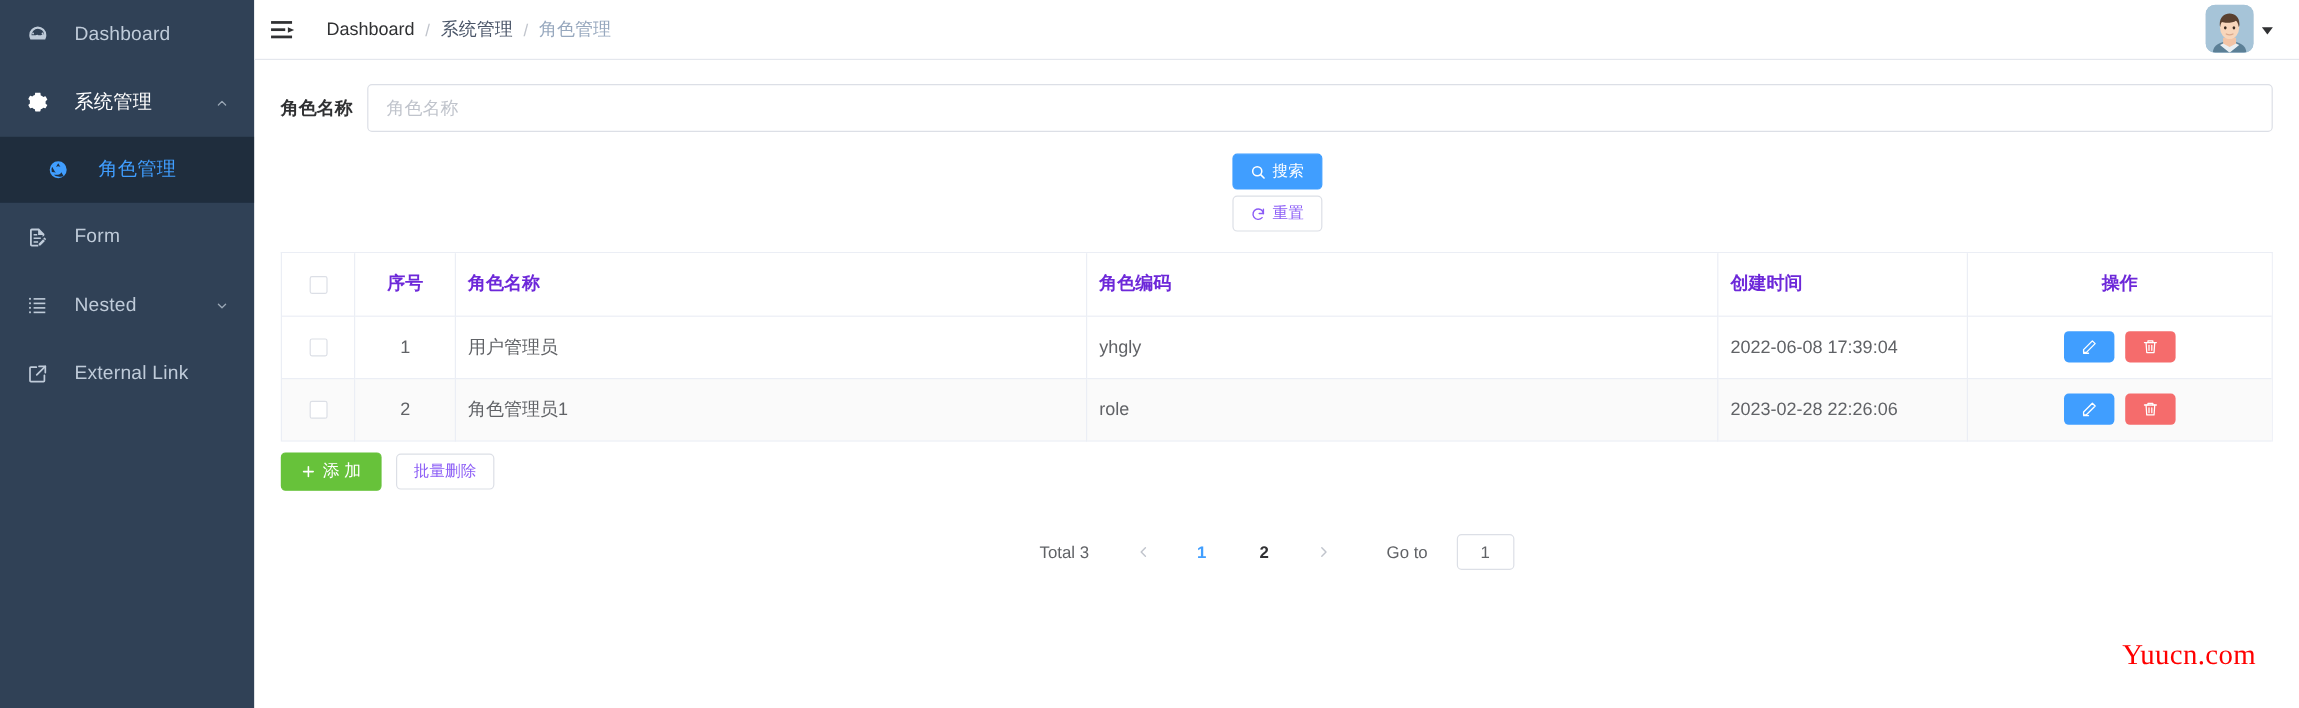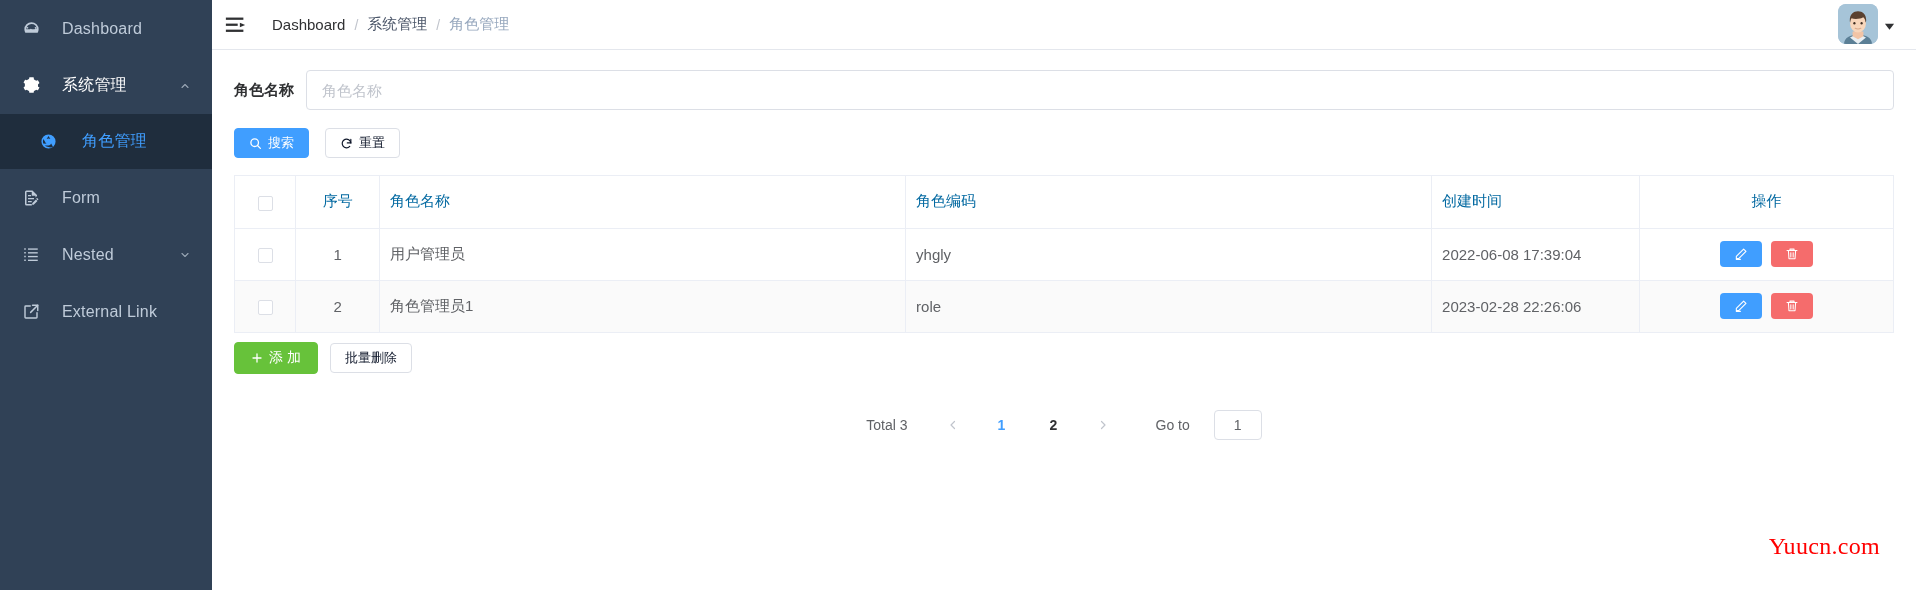--- a/index.html
+++ b/index.html
@@ -99,44 +99,44 @@
   }
   .filter-input {
     flex: 1; height: 40px;
     border: 1px solid #dcdfe6; border-radius: 4px;
     padding: 0 15px; font-size: 15px; color: #606266;
     outline: none; background: #fff;
     font-family: "Liberation Sans", sans-serif;
   }
   .filter-input::placeholder { color: #c0c4cc; }
 
-  .btn-row { display: flex; align-items: center; gap: 16px; margin-bottom: 17px; }
+  .btn-row { display: flex; align-items: center; gap: 5px; margin-bottom: 17px; flex-direction: column; }
   .btn {
     height: 30px; border-radius: 4px; border: 1px solid transparent;
     display: inline-flex; align-items: center; justify-content: center;
     gap: 6px; padding: 0 14px; font-size: 13px; cursor: pointer;
     white-space: nowrap; font-family: "Liberation Sans", sans-serif;
   }
   .btn-primary { background: #409EFF; border-color: #409EFF; color: #fff; }
-  .btn-default { background: #fff; border-color: #dcdfe6; color: #0f172a; }
+  .btn-default { background: #fff; border-color: #dcdfe6; color: #8b5cf6; }
   .btn-success { background: #67C23A; border-color: #67C23A; color: #fff; height: 32px; font-size: 14px; padding: 0 16px; }
   .btn-icon { display: inline-flex; align-items: center; }
 
   
   .table-wrap { border: 1px solid #ebeef5; border-bottom: none; }
   table.tbl { width: 100%; border-collapse: collapse; table-layout: fixed; }
   table.tbl th, table.tbl td {
     border-bottom: 1px solid #ebeef5;
     border-right: 1px solid #ebeef5;
     padding: 0 10px; height: 52px;
     font-size: 15px; text-align: left;
   }
   table.tbl th:last-child, table.tbl td:last-child { border-right: none; }
   table.tbl th {
-    color: #0369a1; font-weight: normal; background: #fff;
+    color: #6d28d9; font-weight: bold; background: #fff;
   }
   table.tbl td { color: #606266; font-weight: normal; }
   tr.striped td { background: #fafafa; }
   .col-check { width: 48px; text-align: center !important; }
   .col-idx   { width: 66px; text-align: center !important; }
   .col-name  { width: 415px; }
   .col-code  { width: 415px; }
   .col-time  { width: 164px; }
   .col-ops   { width: 200px; text-align: center !important; }
   .chk {

